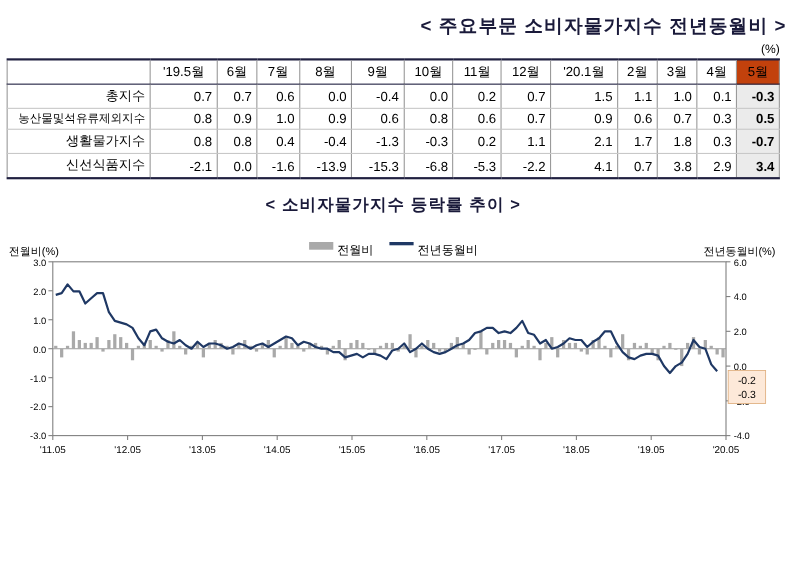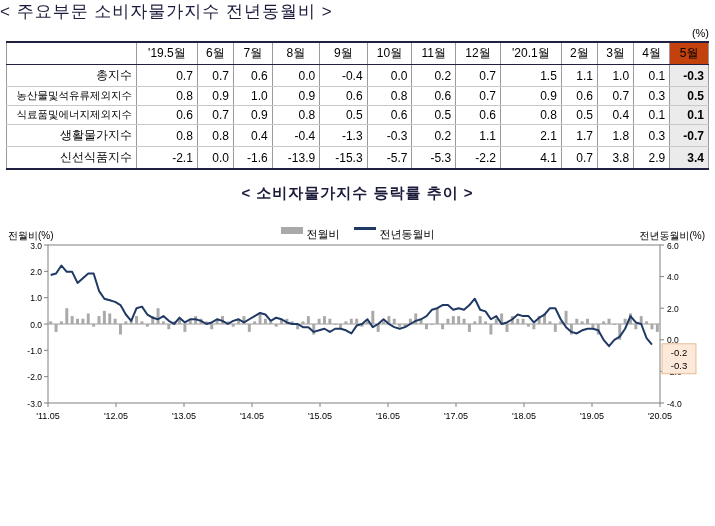--- a/index.html
+++ b/index.html
@@ -9,24 +9,25 @@
   body {
     width: 715px;
     height: 526px;
     background: #ffffff;
     font-family: "Liberation Sans", sans-serif;
     color: #000000;
     position: relative;
     overflow: hidden;
   }
   .title-top {
-    text-align: left;
+    text-align: right;
     font-size: 17px;
-    font-weight: normal;
+    font-weight: bold;
     letter-spacing: 1px;
+    padding-top: 12px;
     color: #1a1a3a;
   }
   .unit-label {
     text-align: right;
     font-size: 11px;
     padding-right: 6px;
     padding-top: 4px;
   }
   table.cpi {
     border-collapse: collapse;
@@ -177,36 +178,20 @@
       <td>0.8</td>
       <td>0.6</td>
       <td>0.7</td>
       <td>0.9</td>
       <td>0.6</td>
       <td>0.7</td>
       <td>0.3</td>
       <td class="lastcol">0.5</td>
     </tr>
     <tr>
-      <td class="rowhdr" style="font-size:10.5px">식료품및에너지제외지수</td>
-      <td>0.6</td>
-      <td>0.7</td>
-      <td>0.9</td>
-      <td>0.8</td>
-      <td>0.5</td>
-      <td>0.6</td>
-      <td>0.5</td>
-      <td>0.6</td>
-      <td>0.8</td>
-      <td>0.5</td>
-      <td>0.4</td>
-      <td>0.1</td>
-      <td class="lastcol">0.1</td>
-    </tr>
-    <tr>
       <td class="rowhdr">생활물가지수</td>
       <td>0.8</td>
       <td>0.8</td>
       <td>0.4</td>
       <td>-0.4</td>
       <td>-1.3</td>
       <td>-0.3</td>
       <td>0.2</td>
       <td>1.1</td>
       <td>2.1</td>
@@ -215,21 +200,21 @@
       <td>0.3</td>
       <td class="lastcol">-0.7</td>
     </tr>
     <tr>
       <td class="rowhdr">신선식품지수</td>
       <td>-2.1</td>
       <td>0.0</td>
       <td>-1.6</td>
       <td>-13.9</td>
       <td>-15.3</td>
-      <td>-5.7</td>
+      <td>-6.8</td>
       <td>-5.3</td>
       <td>-2.2</td>
       <td>4.1</td>
       <td>0.7</td>
       <td>3.8</td>
       <td>2.9</td>
       <td class="lastcol">3.4</td>
     </tr>
   </tbody>
 </table>

